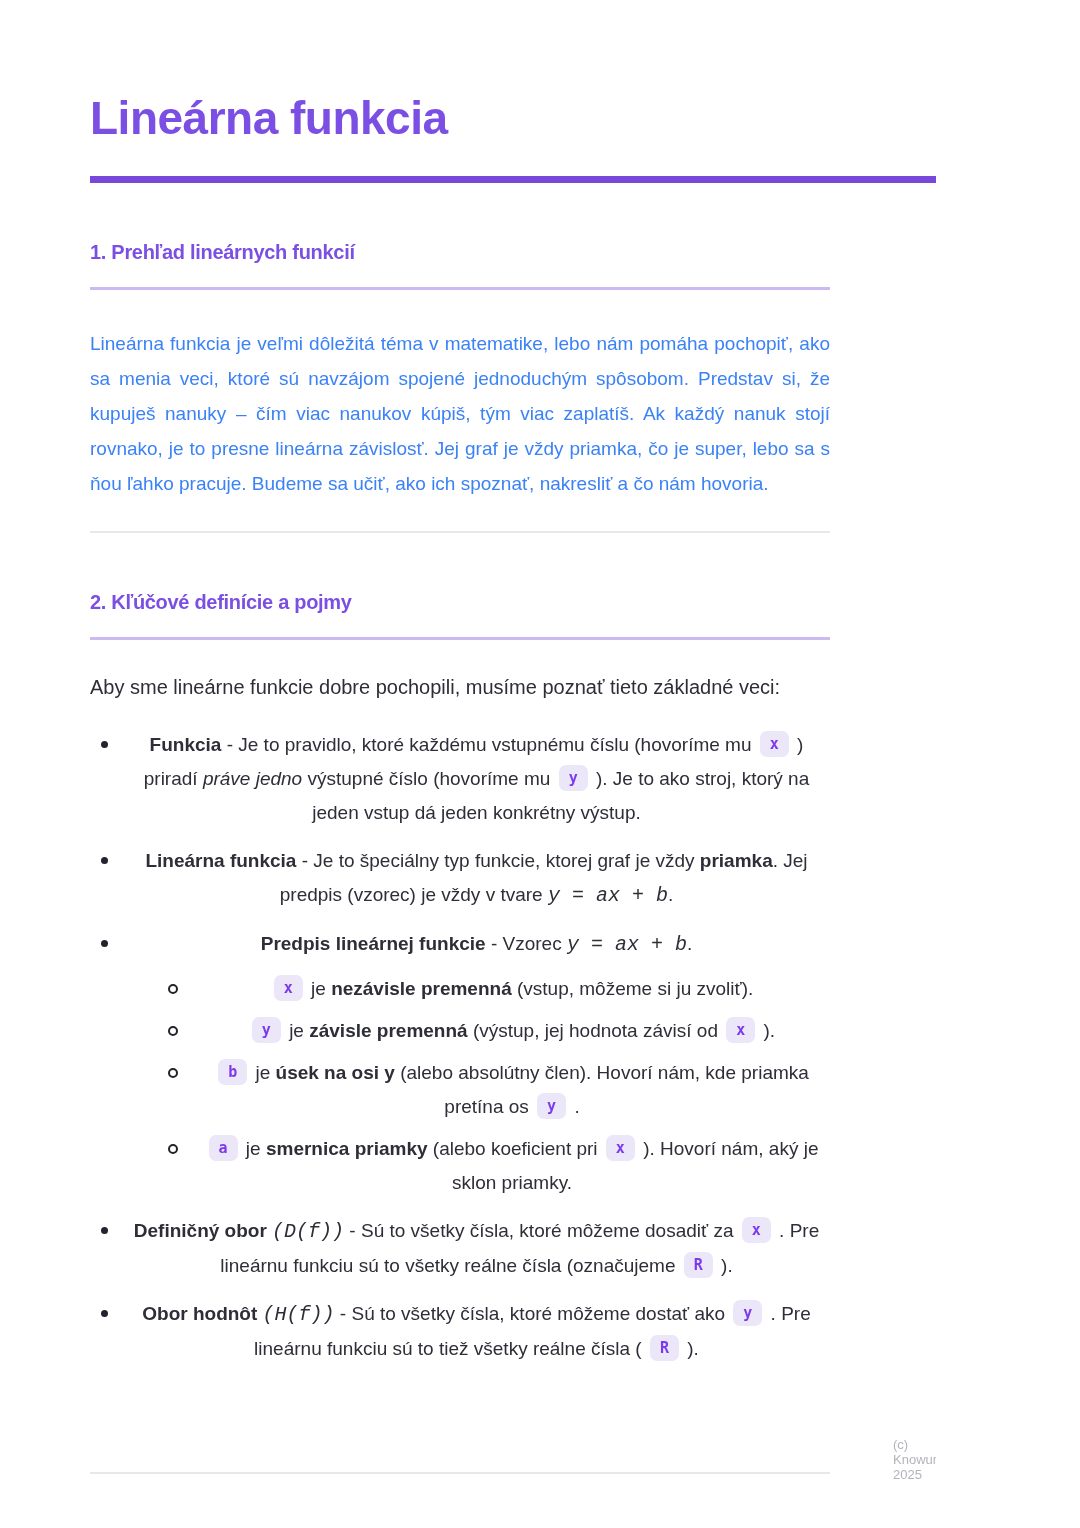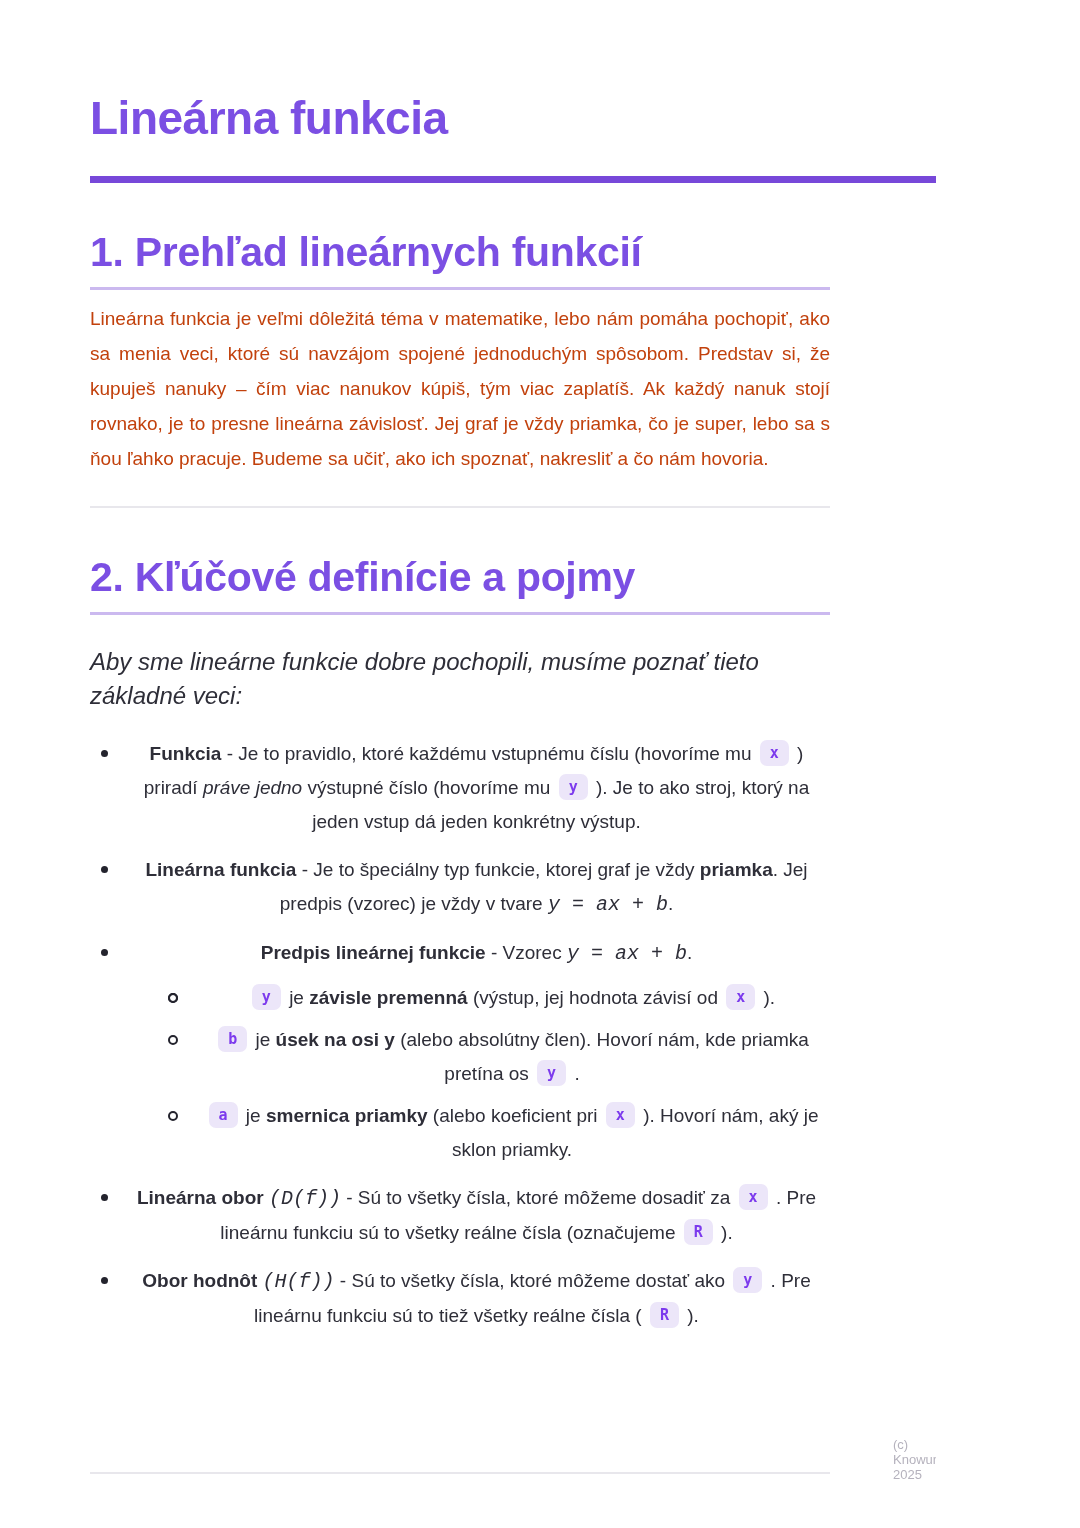--- a/index.html
+++ b/index.html
@@ -11,27 +11,27 @@
   .page{position:relative;width:936px;height:1528px;overflow:hidden;background:#ffffff;}
   .content{position:absolute;left:90px;top:0;width:846px;z-index:2;}
 
   h1.doc-title{
     margin:90px 0 0;font-size:46px;line-height:56px;font-weight:800;
     color:#7B4FE3;letter-spacing:-0.5px;
   }
   .title-rule{margin:30px 0 0;width:846px;height:7px;background:#7748D9;border:none;}
 
   h2.section-heading{
-    margin:50px 0 0;font-size:41px;line-height:38px;font-weight:700;
+    margin:50px 0 0;font-size:20px;line-height:38px;font-weight:700;
     color:#7B4FE3;letter-spacing:-0.3px;
   }
   .h2-underline{margin:16px 0 0;width:740px;height:3px;background:#CBB9EF;border:none;}
 
-  p.lead{margin:11px 0 0;width:740px;font-size:19px;line-height:35px;text-align:justify;color:#c2410c;}
-  p.intro{margin:30px 0 0;width:740px;font-size:24px;line-height:34px;color:#2E2E38;font-style:italic;}
+  p.lead{margin:36px 0 0;width:740px;font-size:19px;line-height:35px;text-align:justify;color:#3b82f6;}
+  p.intro{margin:30px 0 0;width:740px;font-size:20px;line-height:34px;color:#2E2E38;}
 
   .divider{margin:30px 0 0;width:740px;height:2px;background:#E8E7EC;border:none;}
 
   ul.mainlist{list-style:none;margin:24px 0 0;padding:0;width:740px;font-size:19px;line-height:34px;text-align:center;}
   ul.mainlist > li{position:relative;padding-left:33px;margin-bottom:14px;}
   .dot{position:absolute;left:11px;top:13px;width:7px;height:7px;border-radius:50%;background:#23232D;}
 
   ul.sublist{list-style:none;margin:10px 0 0 45px;padding:0;}
   ul.sublist > li{position:relative;padding-left:26px;margin-bottom:8px;}
   .ring{position:absolute;left:0;top:12px;width:6px;height:6px;border-radius:50%;
@@ -87,38 +87,39 @@
       <li>
         <span class="dot"></span>
         <span><span class="seg-bold">Lineárna funkcia</span><span class="seg-plain"> - Je to špeciálny typ funkcie, ktorej graf je vždy </span><span class="seg-bold">priamka</span><span class="seg-plain">. Jej predpis (vzorec) je vždy v tvare </span><span class="seg-math">y = ax + b</span><span class="seg-plain">.</span></span>
       </li>
       <li>
         <span class="dot"></span>
         <span><span class="seg-bold">Predpis lineárnej funkcie</span><span class="seg-plain"> - Vzorec </span><span class="seg-math">y = ax + b</span><span class="seg-plain">.</span></span>
         <ul class="sublist">
           <li>
             <span class="ring"></span>
+            <span><code class="chip">x</code><span class="seg-plain"> je </span><span class="seg-bold">nezávisle premenná</span><span class="seg-plain"> (vstup, môžeme si ju zvoliť).</span></span>
           </li>
           <li>
             <span class="ring"></span>
             <span><code class="chip">y</code><span class="seg-plain"> je </span><span class="seg-bold">závisle premenná</span><span class="seg-plain"> (výstup, jej hodnota závisí od </span><code class="chip">x</code><span class="seg-plain"> ).</span></span>
           </li>
           <li>
             <span class="ring"></span>
             <span><code class="chip">b</code><span class="seg-plain"> je </span><span class="seg-bold">úsek na osi y</span><span class="seg-plain"> (alebo absolútny člen). Hovorí nám, kde priamka pretína os </span><code class="chip">y</code><span class="seg-plain"> .</span></span>
           </li>
           <li>
             <span class="ring"></span>
             <span><code class="chip">a</code><span class="seg-plain"> je </span><span class="seg-bold">smernica priamky</span><span class="seg-plain"> (alebo koeficient pri </span><code class="chip">x</code><span class="seg-plain"> ). Hovorí nám, aký je sklon priamky.</span></span>
           </li>
         </ul>
       </li>
       <li>
         <span class="dot"></span>
-        <span><span class="seg-bold">Lineárna obor</span><span class="seg-plain"> </span><span class="seg-math">(D(f))</span><span class="seg-plain"> - Sú to všetky čísla, ktoré môžeme dosadiť za </span><code class="chip">x</code><span class="seg-plain"> . Pre lineárnu funkciu sú to všetky reálne čísla (označujeme </span><code class="chip">R</code><span class="seg-plain"> ).</span></span>
+        <span><span class="seg-bold">Definičný obor</span><span class="seg-plain"> </span><span class="seg-math">(D(f))</span><span class="seg-plain"> - Sú to všetky čísla, ktoré môžeme dosadiť za </span><code class="chip">x</code><span class="seg-plain"> . Pre lineárnu funkciu sú to všetky reálne čísla (označujeme </span><code class="chip">R</code><span class="seg-plain"> ).</span></span>
       </li>
       <li>
         <span class="dot"></span>
         <span><span class="seg-bold">Obor hodnôt</span><span class="seg-plain"> </span><span class="seg-math">(H(f))</span><span class="seg-plain"> - Sú to všetky čísla, ktoré môžeme dostať ako </span><code class="chip">y</code><span class="seg-plain"> . Pre lineárnu funkciu sú to tiež všetky reálne čísla ( </span><code class="chip">R</code><span class="seg-plain"> ).</span></span>
       </li>
     </ul>
 
   </div>
 
   <div class="footer">(c) Knowunity 2025</div>

